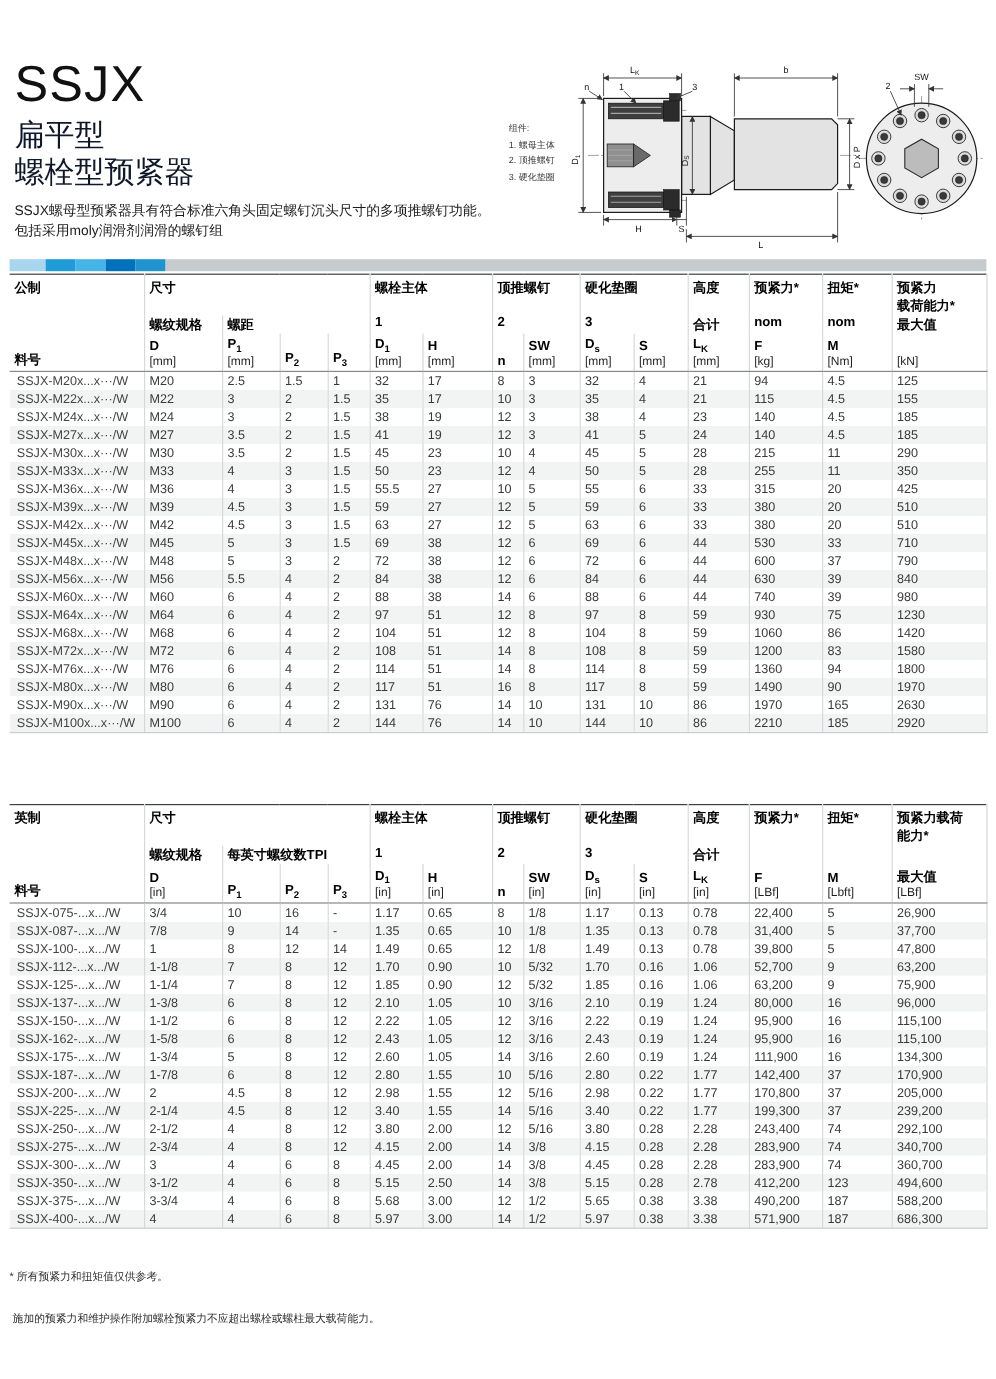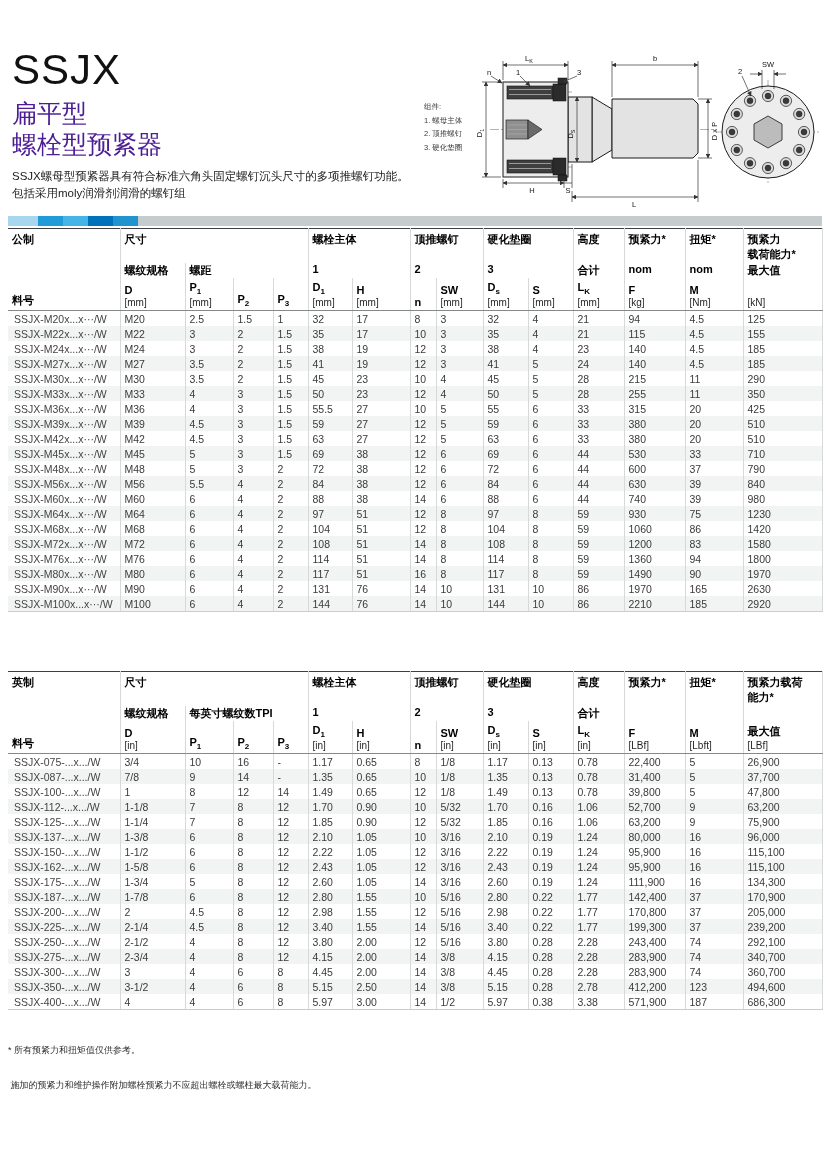--- a/index.html
+++ b/index.html
@@ -2,21 +2,21 @@
 <html><head>
 <meta charset="utf-8">
 <style>
   html,body{margin:0;padding:0;background:#ffffff;}
   .page{position:relative;width:830px;height:1149px;background:#fff;overflow:hidden;
         font-family:"Liberation Sans","DejaVu Sans",sans-serif;color:#1d1d1d;}
 
   
   .title-block{position:absolute;left:12px;top:48px;width:400px;}
   .title-block h1{margin:0;font-size:42px;line-height:44px;font-weight:300;letter-spacing:1px;color:#111;}
-  .subtitle{margin-top:6px;font-size:25px;line-height:31px;font-weight:300;color:#4c1d95;}
+  .subtitle{margin-top:6px;font-size:25px;line-height:31px;font-weight:300;color:#0f172a;}
   .desc{margin:8px 0 0 0;font-size:11.5px;line-height:17px;color:#1b1b1b;}
 
   
   .drawing{position:absolute;left:420px;top:25px;}
   .drawing-legend{position:absolute;left:424px;top:100px;font-size:7.5px;line-height:13.5px;color:#3a3a3a;}
   .body{fill:#ededed;stroke:#1b1b1b;stroke-width:1;}
   .body2{fill:#e3e3e3;stroke:#1b1b1b;stroke-width:1;}
   .dk{fill:#3f3f3f;stroke:#111;stroke-width:.6;}
   .dk2{fill:#2b2b2b;stroke:#111;stroke-width:.5;}
   .stud{fill:#8f8f8f;stroke:#222;stroke-width:.7;}
@@ -948,20 +948,37 @@
             <td>14</td>
             <td>3/8</td>
             <td>5.15</td>
             <td>0.28</td>
             <td>2.78</td>
             <td>412,200</td>
             <td>123</td>
             <td>494,600</td>
           </tr>
           <tr>
+            <td class="pn">SSJX-375-...x.../W</td>
+            <td>3-3/4</td>
+            <td>4</td>
+            <td>6</td>
+            <td>8</td>
+            <td>5.68</td>
+            <td>3.00</td>
+            <td>12</td>
+            <td>1/2</td>
+            <td>5.65</td>
+            <td>0.38</td>
+            <td>3.38</td>
+            <td>490,200</td>
+            <td>187</td>
+            <td>588,200</td>
+          </tr>
+          <tr>
             <td class="pn">SSJX-400-...x.../W</td>
             <td>4</td>
             <td>4</td>
             <td>6</td>
             <td>8</td>
             <td>5.97</td>
             <td>3.00</td>
             <td>14</td>
             <td>1/2</td>
             <td>5.97</td>

